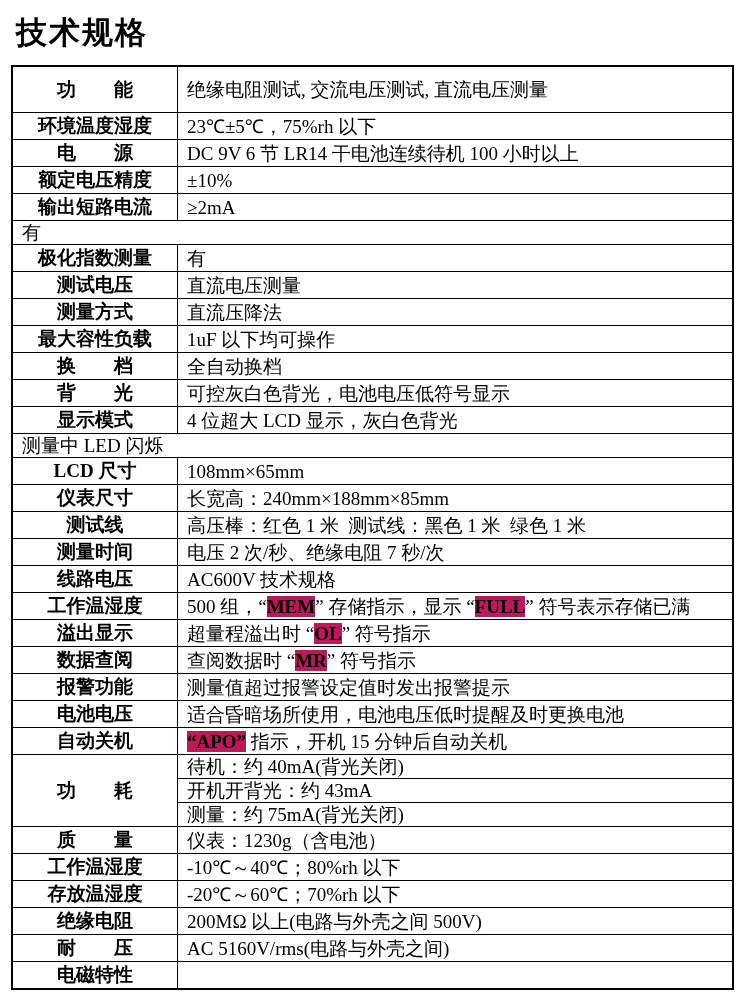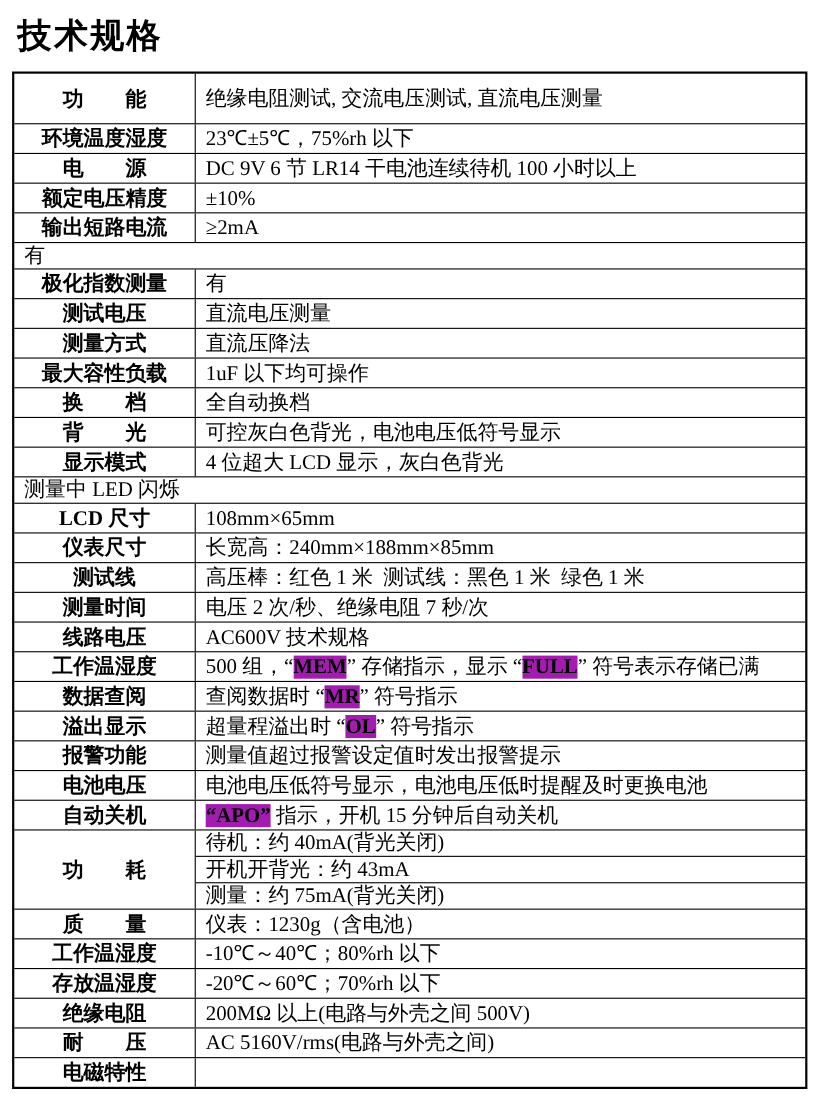--- a/index.html
+++ b/index.html
@@ -63,21 +63,21 @@
     padding: 0 3px 0 9px;
     white-space: pre-wrap;
     display: block;
     font-family: Liberation Serif, serif;
   }
   .value-line + .value-line { border-top: 1.5px solid #000000; }
   
   .row:first-child .value-cell { min-height: 45px; }
   .row:first-child .label-cell { min-height: 45px; }
   .hl {
-    background: #a21caf;
+    background: #be185d;
     font-weight: bold;
   }
 </style>
 </head>
 <body>
 
 <div class="page">
   <h1 class="title">技术规格</h1>
   <div class="spec-table" id="spec-table">
   <div class="row">
@@ -213,44 +213,44 @@
   </div>
 
   <div class="row">
     <div class="label-cell">工作温湿度</div>
     <div class="value-cell">
           <div class="value-line">500 组，“<span class="hl">MEM</span>” 存储指示，显示 “<span class="hl">FULL</span>” 符号表示存储已满</div>
         </div>
   </div>
 
   <div class="row">
+    <div class="label-cell">溢出显示</div>
+    <div class="value-cell">
+          <div class="value-line">超量程溢出时 “<span class="hl">OL</span>” 符号指示</div>
+        </div>
+  </div>
+
+  <div class="row">
     <div class="label-cell">数据查阅</div>
     <div class="value-cell">
           <div class="value-line">查阅数据时 “<span class="hl">MR</span>” 符号指示</div>
         </div>
   </div>
 
   <div class="row">
-    <div class="label-cell">溢出显示</div>
-    <div class="value-cell">
-          <div class="value-line">超量程溢出时 “<span class="hl">OL</span>” 符号指示</div>
-        </div>
-  </div>
-
-  <div class="row">
     <div class="label-cell">报警功能</div>
     <div class="value-cell">
           <div class="value-line">测量值超过报警设定值时发出报警提示</div>
         </div>
   </div>
 
   <div class="row">
     <div class="label-cell">电池电压</div>
     <div class="value-cell">
-          <div class="value-line">电池电压低符号显示，电池电压低时提醒及时更换电池</div>
+          <div class="value-line">适合昏暗场所使用，电池电压低时提醒及时更换电池</div>
         </div>
   </div>
 
   <div class="row">
     <div class="label-cell">自动关机</div>
     <div class="value-cell">
           <div class="value-line"><span class="hl">“APO”</span> 指示，开机 15 分钟后自动关机</div>
         </div>
   </div>
 

